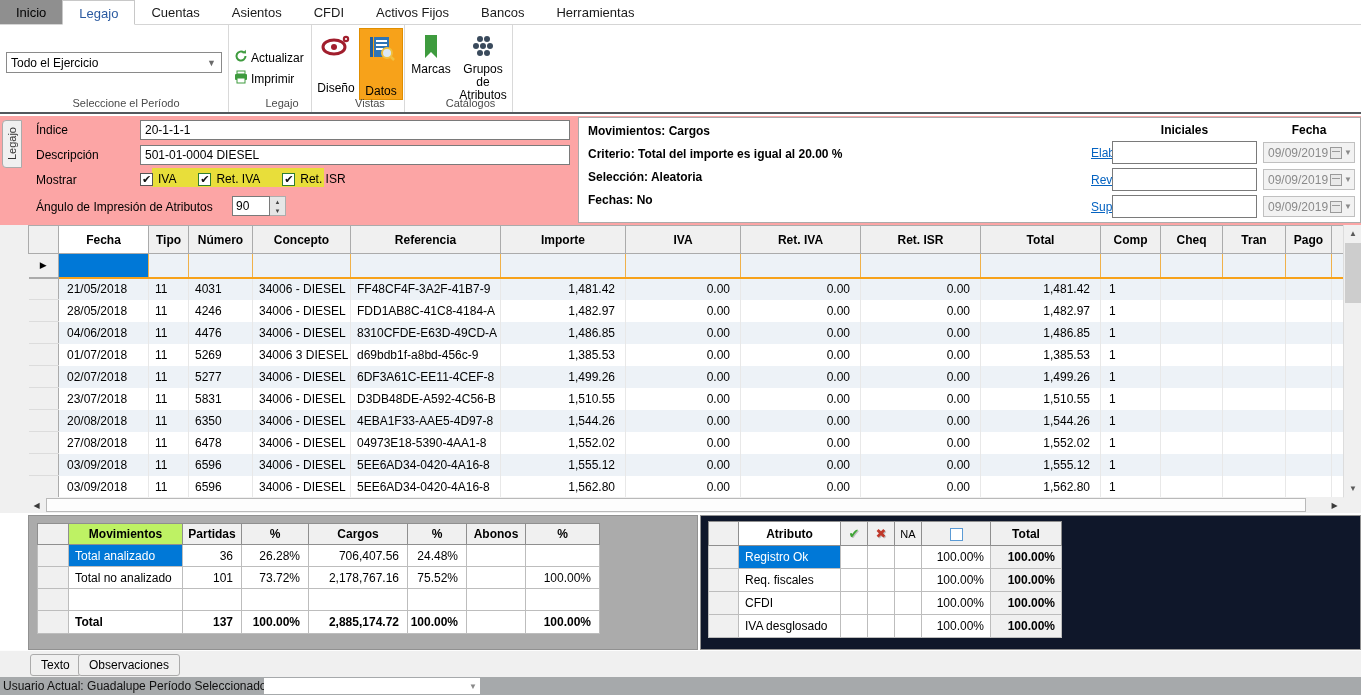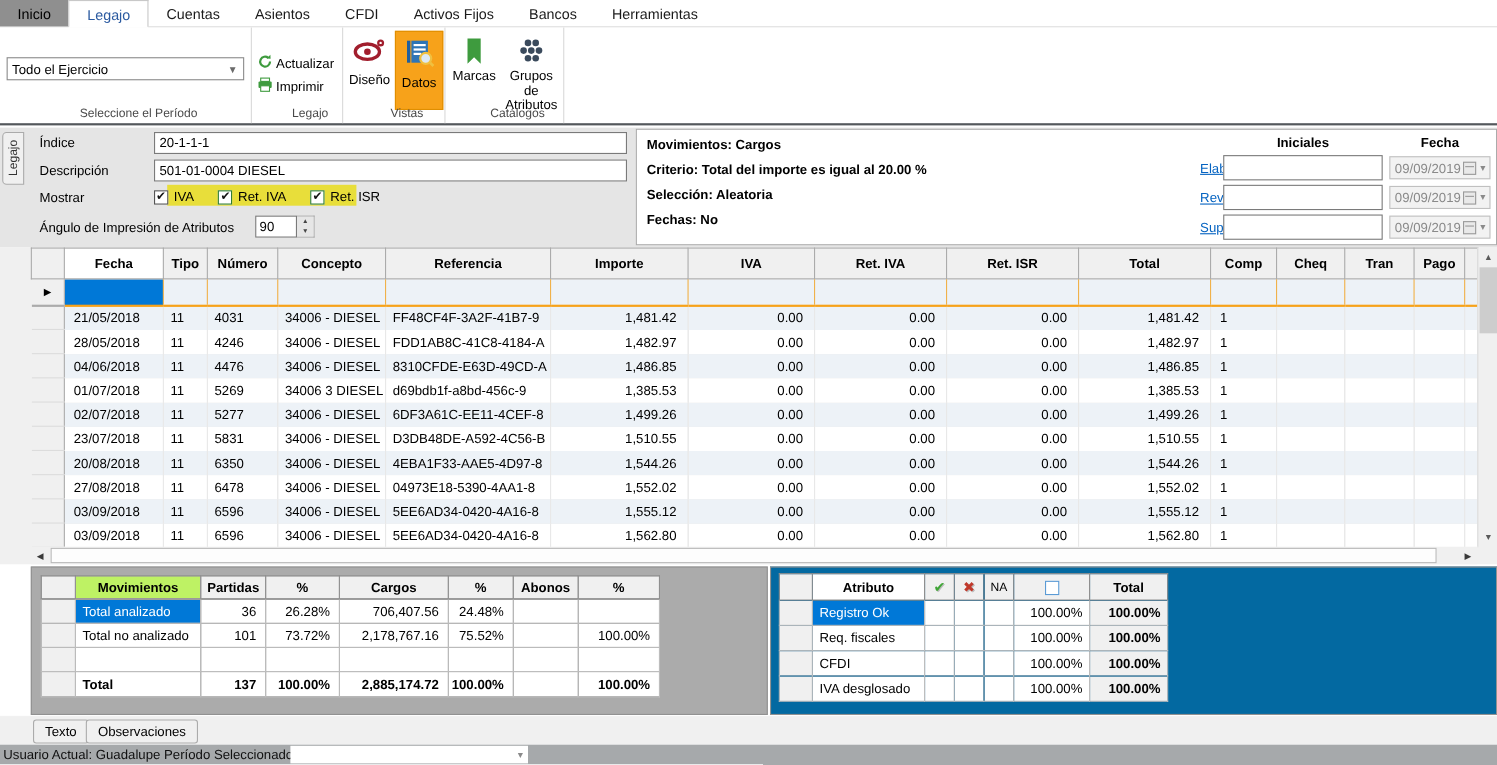--- a/index.html
+++ b/index.html
@@ -18,27 +18,27 @@
   .rgroup { position:relative; height:100%; border-right:1px solid #d9d9d9; padding-top:2px; }
   .rgroup-label { position:absolute; bottom:3px; left:0; right:0; text-align:center; font-size:11px; color:#4a4a4a;padding-left:24px; }
   .g-period { width:229px; }
   .combo { position:absolute; left:6px; top:27px; width:216px; height:21px; background:#fff; border:1px solid #8a8a8a; display:flex; align-items:center; padding:0 4px; }
   .combo .val { flex:1; font-size:12px; }
   .combo .arr { color:#6a6a6a; font-size:9px; padding-right:1px; }
   .g-legajo { width:83px; }
   .smallbtn { display:flex; align-items:center; gap:3px; margin:4px 0 0 5px; font-size:12px; cursor:default; }
   .g-vistas { width:93px; }
   .bigbtn { position:absolute; top:3px; width:44px; height:72px; display:flex; flex-direction:column; align-items:center; justify-content:flex-start; padding-top:6px; font-size:12px; cursor:default; }
-  .bigbtn .cap { margin-top:4px; }
+  .bigbtn .cap { margin-top:20px; }
   .bigbtn.sel { background:#f7a21a; border:1px solid #e08e00; }
   .g-catalogos { width:108px; }
   .bigbtn2 { position:absolute; top:3px; display:flex; flex-direction:column; align-items:center; padding-top:6px; font-size:12px; line-height:13px; text-align:center; cursor:default; }
 
   
-  .formpanel { position:absolute; left:0; top:116px; width:100%; height:109px; background:#e5e5e5; }
+  .formpanel { position:absolute; left:0; top:116px; width:100%; height:109px; background:#fca5a5; }
   .sidetab { position:absolute; left:2px; top:4px; width:20px; height:48px; background:#f0f0f0; border:1px solid #ababab; border-radius:4px 0 0 4px; display:flex; align-items:center; justify-content:center; }
   .sidetab span { writing-mode:vertical-rl; transform:rotate(180deg); font-size:11px; color:#333; }
   .flabel { position:absolute; left:36px; font-size:12px; color:#000; }
   .finput { position:absolute; left:140px; width:430px; height:20px; background:#fff; border:1px solid #7a7a7a; font-size:12px; padding:2px 4px; font-family:inherit; }
   .chkrow { position:absolute; left:140px; top:53px; height:20px; display:flex; align-items:center; }
   .hl { position:absolute; left:152px; top:52px; width:172px; height:19px; background:#e8de3a; }
   .chk { display:flex; align-items:center; gap:5px; margin-right:22px; position:relative; }
   .box { width:13px; height:13px; background:#fff; border:1px solid #555; display:flex; align-items:center; justify-content:center; font-size:11px; line-height:11px; color:#111; }
   .box.green { border-color:#2f7d32; }
   .spin { position:absolute; left:232px; top:80px; display:flex; }
@@ -74,21 +74,21 @@
   .grid td:nth-child(12) { padding-left:8px; }
   .vscroll { position:absolute; right:0; top:0; width:18px; height:272px; background:#f0f0f0; border-left:1px solid #dcdcdc; }
   .vscroll .btn { position:absolute; left:1px; width:16px; height:17px; background:#f0f0f0; color:#5a5a5a; font-size:8px; display:flex; align-items:center; justify-content:center; }
   .vscroll .thumb { position:absolute; left:1px; top:18px; width:16px; height:60px; background:#cdcdcd; }
   .hscroll { position:absolute; left:28px; top:272px; width:1315px; height:16px; background:#f0f0f0; }
   .hscroll .btn { position:absolute; top:0; width:17px; height:16px; color:#3a3a3a; font-size:8px; display:flex; align-items:center; justify-content:center; }
   .hscroll .thumb { position:absolute; left:18px; top:1px; height:14px; width:1260px; background:#fdfdfd; border:1px solid #b9b9b9; }
 
   
   .panelL { position:absolute; left:28px; top:515px; width:670px; height:135px; background:#ababab; border:1px solid #919191; }
-  .panelR { position:absolute; left:700px; top:515px; width:661px; height:135px; background:#0369a1; border:1px solid #919191; }
+  .panelR { position:absolute; left:700px; top:515px; width:661px; height:135px; background:#0f172a; border:1px solid #919191; }
   .btab { border-collapse:collapse; table-layout:fixed; position:absolute; }
   .btab th { background:#f0f0f0; border:1px solid #8f8f8f; font-weight:bold; font-size:12px; text-align:center; overflow:hidden; }
   .btab td { background:#fff; border:1px solid #bdbdbd; font-size:12px; overflow:hidden; white-space:nowrap; }
   .btab td:first-child { background:#f0f0f0; border-color:#bdbdbd; }
   .summary { left:8px; top:7px; width:562px; }
   .summary th { height:21px; }
   .summary th.cur { background:#bef264; }
   .summary td { height:22px; }
   .summary td:nth-child(2) { padding-left:6px; }
   .summary td:nth-child(n+3) { text-align:right; padding-right:8px; }

